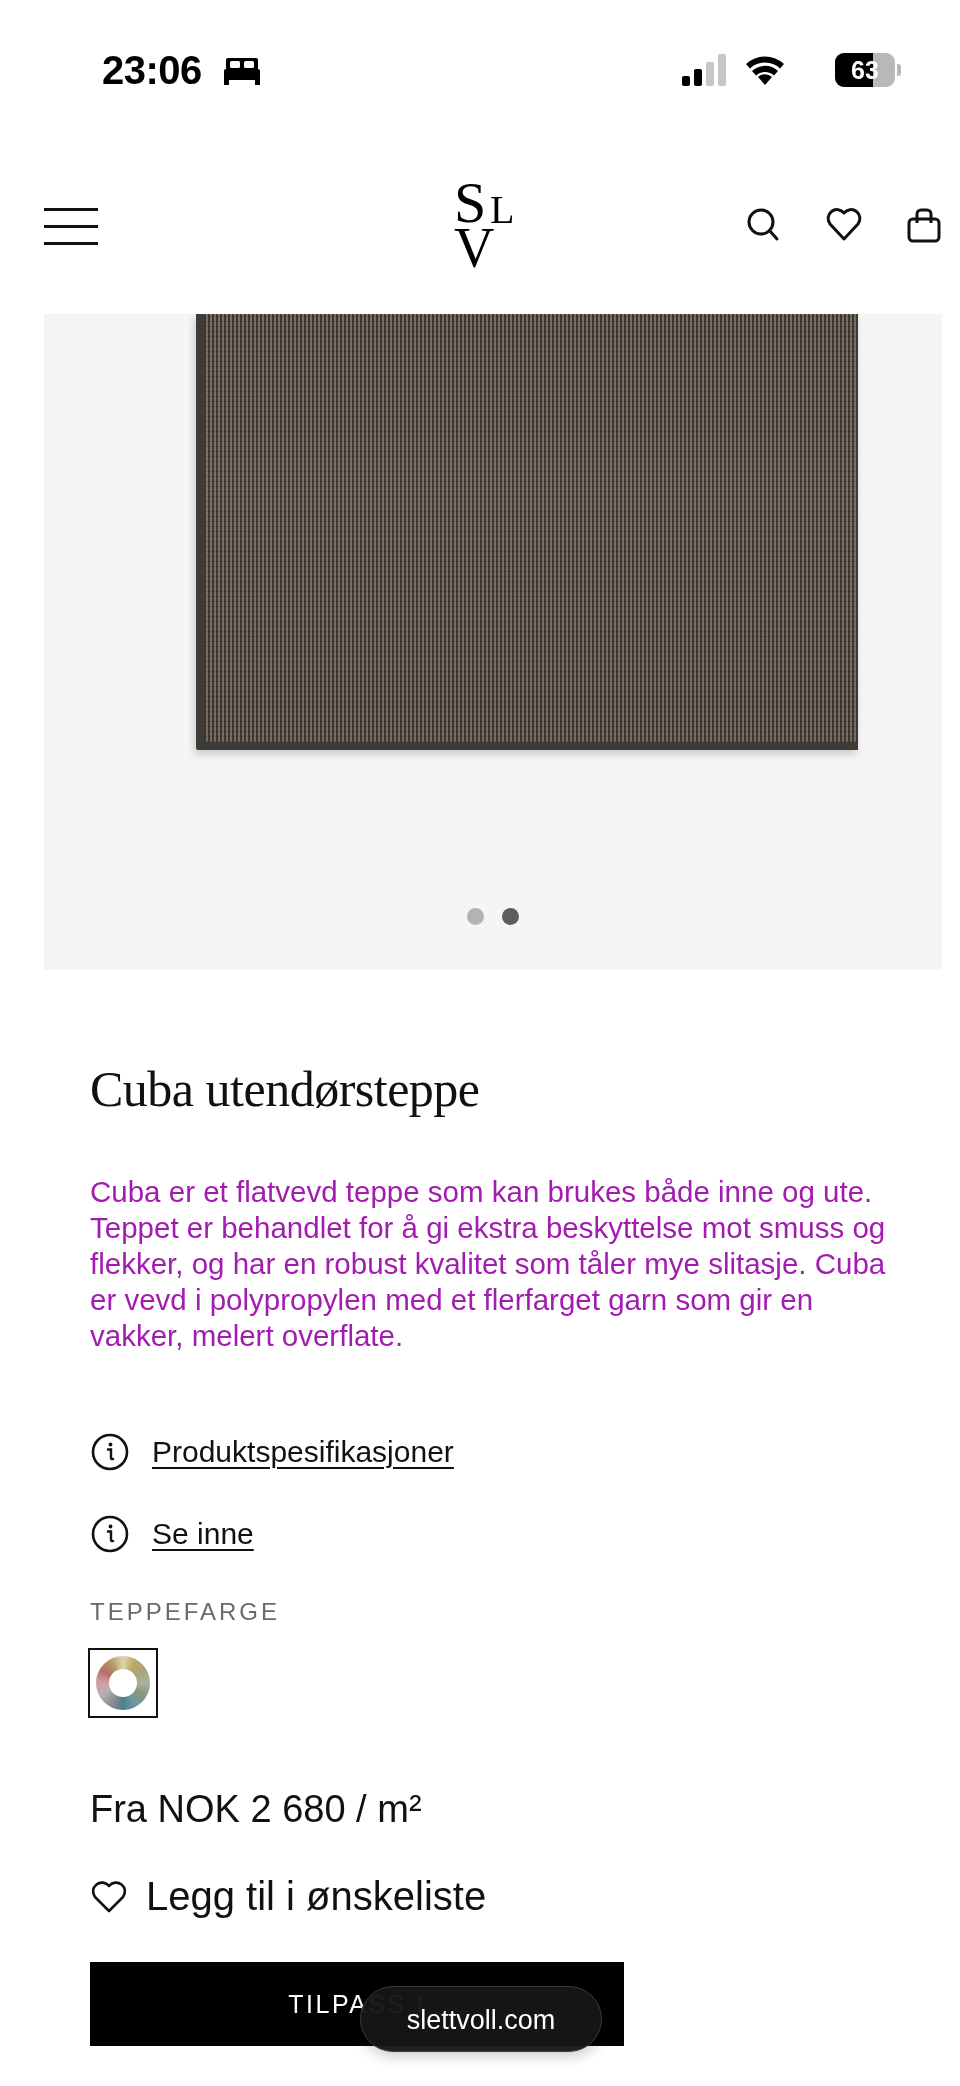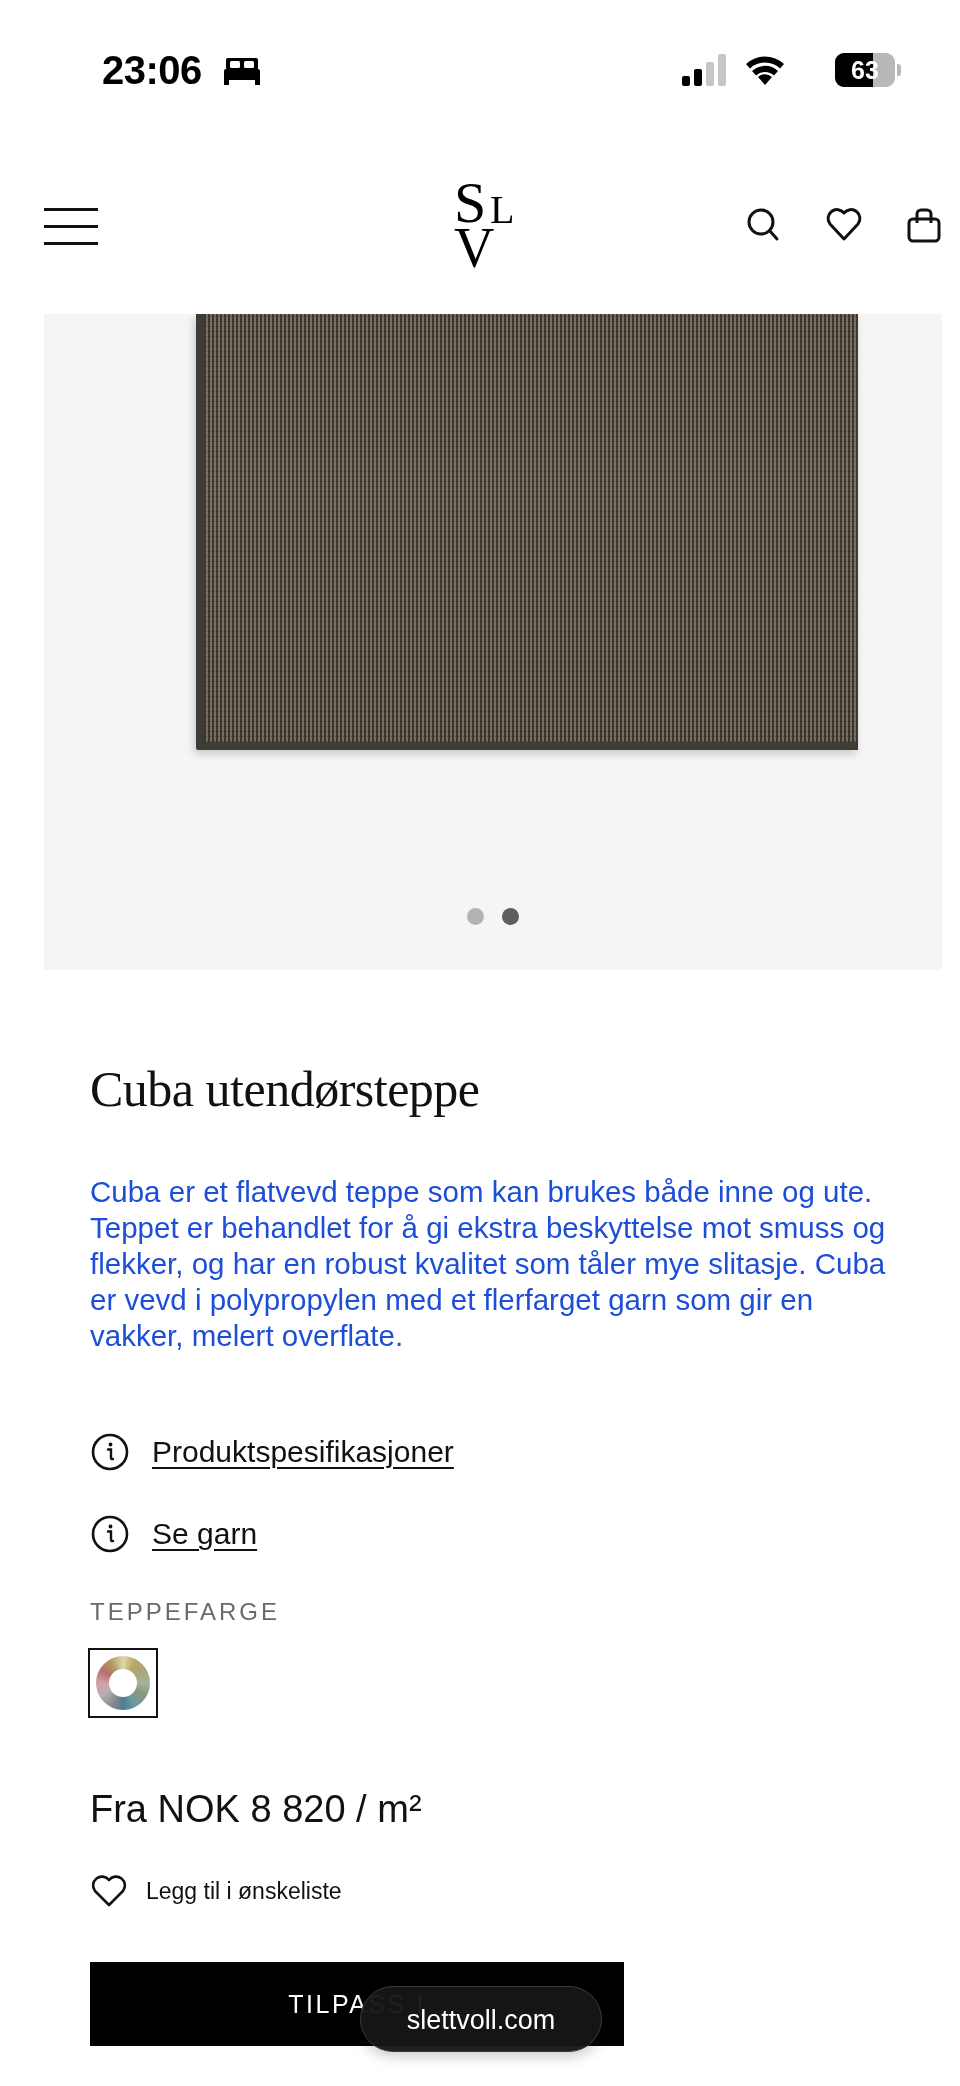--- a/index.html
+++ b/index.html
@@ -41,38 +41,38 @@
            linear-gradient(180deg, #5d544b, #645a50 40%, #5a5148);
          border-left: 8px solid #3e3c37; border-bottom: 8px solid #3e3c37;
          border-bottom-left-radius: 3px;
          box-shadow: -2px 4px 8px rgba(0,0,0,0.18); }
   .dots { position: absolute; left: 0; top: 594px; width: 898px; height: 20px; text-align: center; }
   .dot { display: inline-block; width: 17px; height: 17px; border-radius: 50%; margin: 0 9px; background: #b3b3b3; cursor: pointer; }
   .dot.active { background: #5e5e5e; }
 
   
   .product-title { position: absolute; left: 90px; top: 1060px; font-family: "Liberation Serif", serif; font-size: 50px; font-weight: 400; color: #111; letter-spacing: -0.5px; }
-  .product-desc { position: absolute; left: 90px; top: 1174px; width: 810px; font-size: 29.5px; line-height: 36px; color: #1d4ed8; }
+  .product-desc { position: absolute; left: 90px; top: 1174px; width: 810px; font-size: 29.5px; line-height: 36px; color: #a21caf; }
 
   .info-link { position: absolute; left: 90px; height: 44px; display: flex; align-items: center; cursor: pointer; }
   .info-link .info-icon { width: 40px; height: 40px; margin-right: 22px; }
   .info-link .lbl { font-size: 30px; color: #111; text-decoration: underline; text-underline-offset: 5px; text-decoration-thickness: 2px; text-align: right; }
   .link-specs { top: 1430px; }
   .link-options { top: 1512px; }
 
   .color-label { position: absolute; left: 90px; top: 1598px; font-size: 24px; letter-spacing: 3px; color: #6a6a6a; }
   .swatch { position: absolute; left: 88px; top: 1648px; width: 70px; height: 70px; border: 2px solid #111; cursor: pointer; background: #fff; }
   .swatch .wheel { position: absolute; left: 6px; top: 6px; width: 54px; height: 54px; border-radius: 50%;
      background: conic-gradient(#dcd8b0 0deg, #b9a762 30deg, #a9a57c 60deg, #a7b39a 90deg, #8a9482 120deg, #6f9aa0 150deg, #4e7f8f 180deg, #8e8e90 210deg, #b3b0b6 240deg, #d3a0a4 270deg, #b86e6c 300deg, #b39960 330deg, #dcd8b0 360deg); }
   .swatch .wheel::after { content: ""; position: absolute; left: 13px; top: 13px; width: 28px; height: 28px; border-radius: 50%; background: #fff; }
 
   .price { position: absolute; left: 90px; top: 1788px; font-size: 38px; color: #111; }
   .wishlist { position: absolute; left: 90px; top: 1874px; display: flex; align-items: center; cursor: pointer; }
   .wishlist .heart { width: 38px; height: 34px; margin-right: 18px; }
-  .wishlist .lbl { font-size: 23px; color: #111; }
+  .wishlist .lbl { font-size: 40px; color: #111; }
 
   .cta { position: absolute; left: 90px; top: 1962px; width: 534px; height: 84px; background: #000; color: #fff; cursor: pointer; }
   .cta .lbl { position: absolute; left: 0; top: 0; width: 534px; height: 84px; line-height: 84px; text-align: center; font-size: 25px; letter-spacing: 2.5px; }
 
   .url-pill { position: absolute; left: 360px; top: 1986px; width: 242px; height: 66px; border-radius: 34px; background: rgba(22,22,22,0.96); box-shadow: 0 4px 14px rgba(0,0,0,0.22); border: 1px solid #3a3a3a; }
   .url-pill .lbl { position: absolute; left: 0; top: 0; width: 240px; height: 66px; line-height: 66px; text-align: center; color: #fff; font-size: 27px; }
 </style>
 </head>
 <body>
 
@@ -148,29 +148,29 @@
   </svg>
   <span class="lbl">Produktspesifikasjoner</span>
 </div>
 
 <div class="info-link link-options">
   <svg class="info-icon" viewBox="0 0 40 40">
     <circle cx="20" cy="20" r="17" fill="none" stroke="#111" stroke-width="2.6"></circle>
     <circle cx="20.5" cy="12.5" r="1.9" fill="#111"></circle>
     <path d="M18 17.5 H21 V26 Q21 27.5 23 27" fill="none" stroke="#111" stroke-width="2.4" stroke-linecap="round"></path>
   </svg>
-  <span class="lbl">Se garn</span>
+  <span class="lbl">Se inne</span>
 </div>
 
 <div class="color-label">TEPPEFARGE</div>
 <div class="swatch">
   <div class="wheel"></div>
 </div>
 
-<div class="price">Fra NOK 8 820 / m²</div>
+<div class="price">Fra NOK 2 680 / m²</div>
 
 <div class="wishlist">
   <svg class="heart" viewBox="0 0 38 34">
     <path d="M19 31 L5 17 A8 8 0 0 1 19 6 A8 8 0 0 1 33 17 Z" fill="none" stroke="#111" stroke-width="2.6" stroke-linejoin="round"></path>
   </svg>
   <span class="lbl">Legg til i ønskeliste</span>
 </div>
 
 <div class="cta">
   <span class="lbl">TILPASS I</span>

